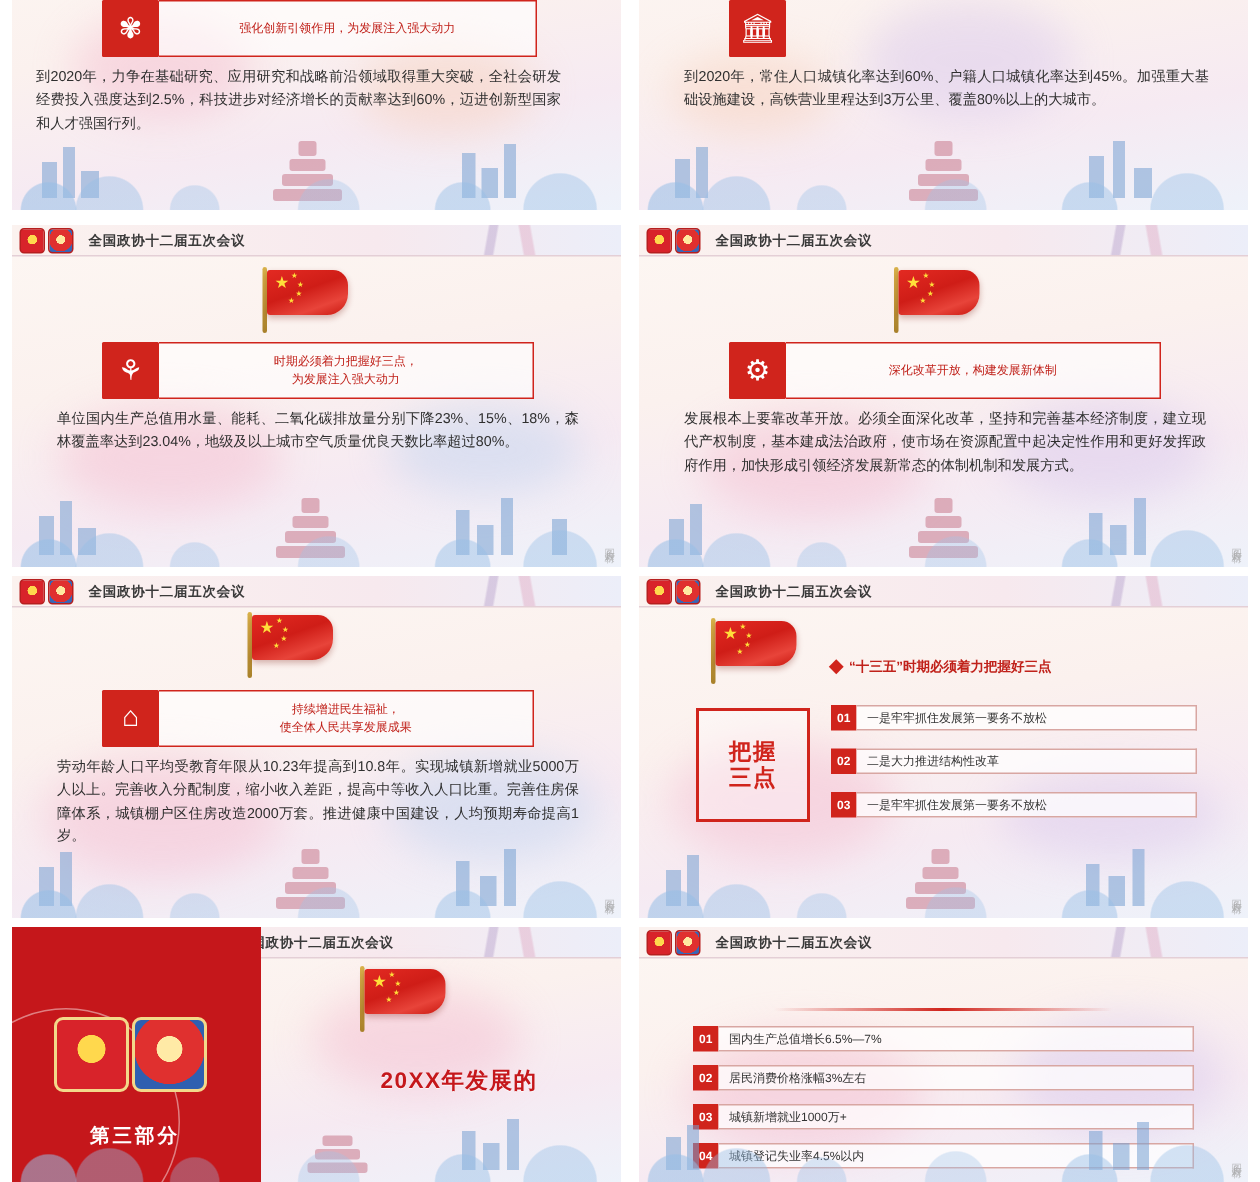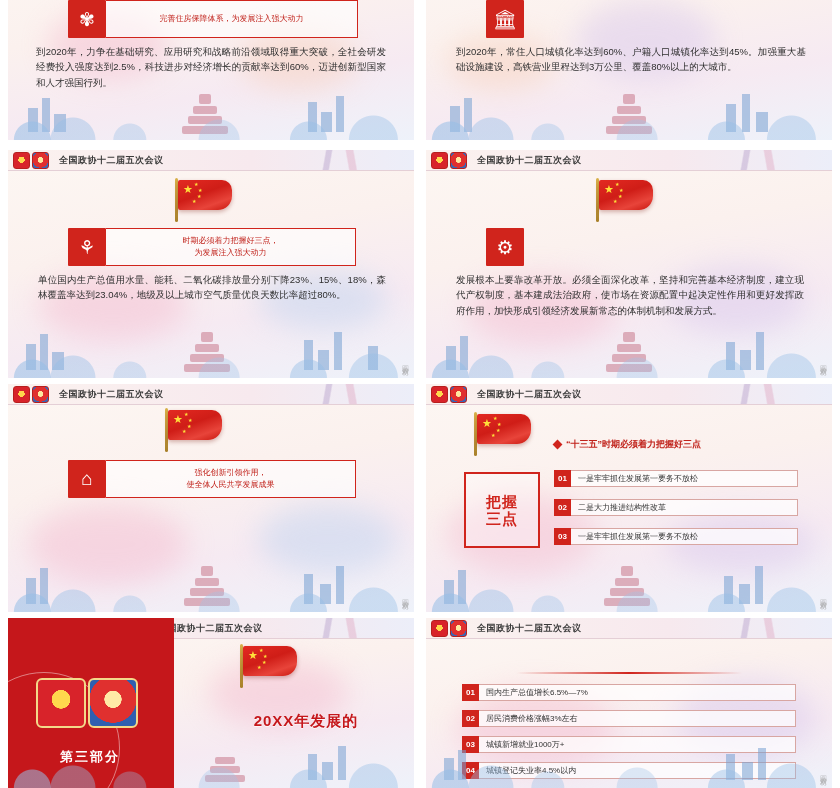--- a/index.html
+++ b/index.html
@@ -330,24 +330,24 @@
 <body>
 
 <div class="deck">
 
   <div class="slide" style="left:8px; top:-60px; height:200px;">
     <div class="blob pink" style="left:40px; top:70px; width:120px; height:70px;"></div>
     <div class="blob peach" style="left:230px; top:90px; width:120px; height:60px;"></div>
     <div class="iconbar" style="left:60px; top:60px; width:290px; height:38px;">
       <div class="iconbox">✾</div>
       <div class="titlebox">
-        <span>完善住房保障体系，为发展注入强大动力</span>
-      </div>
-    </div>
-    <div class="bodytext" style="left:28px; top:104px; width:350px;">到2020年，力争在基础研究、应用研究和战略前沿领域取得重大突破，全社会研发经费投入强度达到2.5%，科技进步对经济增长的贡献率达到60%，迈进创新型国家和人才强国行列。</div>
+        <span>强化创新引领作用，为发展注入强大动力</span>
+      </div>
+    </div>
+    <div class="bodytext" style="left:16px; top:104px; width:350px;">到2020年，力争在基础研究、应用研究和战略前沿领域取得重大突破，全社会研发经费投入强度达到2.5%，科技进步对经济增长的贡献率达到60%，迈进创新型国家和人才强国行列。</div>
     <div class="skyline">
       <div class="bldg" style="left:20px;  width:10px; height:24px;"></div>
       <div class="bldg" style="left:34px;  width:8px;  height:34px;"></div>
       <div class="bldg" style="left:46px;  width:12px; height:18px;"></div>
       <div class="bldg" style="left:300px; width:9px;  height:30px;"></div>
       <div class="bldg" style="left:313px; width:11px; height:20px;"></div>
       <div class="bldg" style="left:328px; width:8px;  height:36px;"></div>
       <div class="pagoda" style="left:170px;">
         <div class="tier" style="bottom:0;  width:46px; height:8px;"></div>
         <div class="tier" style="bottom:10px; width:34px; height:8px;"></div>
@@ -444,20 +444,23 @@
       <div class="cloth"></div>
       <div class="star s1">★</div>
         <div class="star s2">★</div>
       <div class="star s3">★</div>
         <div class="star s4">★</div>
         <div class="star s5">★</div>
     </div>
 
     <div class="iconbar" style="left:60px; top:78px; width:288px; height:38px;">
       <div class="iconbox">⚙</div>
+      <div class="titlebox">
+        <span>深化改革开放，构建发展新体制</span>
+      </div>
     </div>
     <div class="bodytext" style="left:30px; top:122px; width:348px;">发展根本上要靠改革开放。必须全面深化改革，坚持和完善基本经济制度，建立现代产权制度，基本建成法治政府，使市场在资源配置中起决定性作用和更好发挥政府作用，加快形成引领经济发展新常态的体制机制和发展方式。</div>
 
     <div class="skyline">
       <div class="bldg" style="left:20px;  width:10px; height:24px;"></div>
       <div class="bldg" style="left:34px;  width:8px;  height:34px;"></div>
       <div class="bldg" style="left:300px; width:9px;  height:28px;"></div>
       <div class="bldg" style="left:314px; width:11px; height:20px;"></div>
       <div class="bldg" style="left:330px; width:8px;  height:38px;"></div>
       <div class="pagoda" style="left:176px;">
@@ -487,24 +490,25 @@
       <div class="star s1">★</div>
         <div class="star s2">★</div>
       <div class="star s3">★</div>
         <div class="star s4">★</div>
         <div class="star s5">★</div>
     </div>
 
     <div class="iconbar" style="left:60px; top:76px; width:288px; height:38px;">
       <div class="iconbox">⌂</div>
       <div class="titlebox">
-        <span>强化创新引领作用，</span>
+        <span>持续增进民生福祉，</span>
         <span>使全体人民共享发展成果</span>
       </div>
     </div>
+    <div class="bodytext" style="left:30px; top:120px; width:348px;">劳动年龄人口平均受教育年限从10.23年提高到10.8年。实现城镇新增就业5000万人以上。完善收入分配制度，缩小收入差距，提高中等收入人口比重。完善住房保障体系，城镇棚户区住房改造2000万套。推进健康中国建设，人均预期寿命提高1岁。</div>
 
     <div class="skyline">
       <div class="bldg" style="left:18px;  width:10px; height:26px;"></div>
       <div class="bldg" style="left:32px;  width:8px;  height:36px;"></div>
       <div class="bldg" style="left:296px; width:9px;  height:30px;"></div>
       <div class="bldg" style="left:312px; width:11px; height:20px;"></div>
       <div class="bldg" style="left:328px; width:8px;  height:38px;"></div>
       <div class="pagoda" style="left:172px;">
         <div class="tier" style="bottom:0;  width:46px; height:8px;"></div>
         <div class="tier" style="bottom:10px; width:34px; height:8px;"></div>

